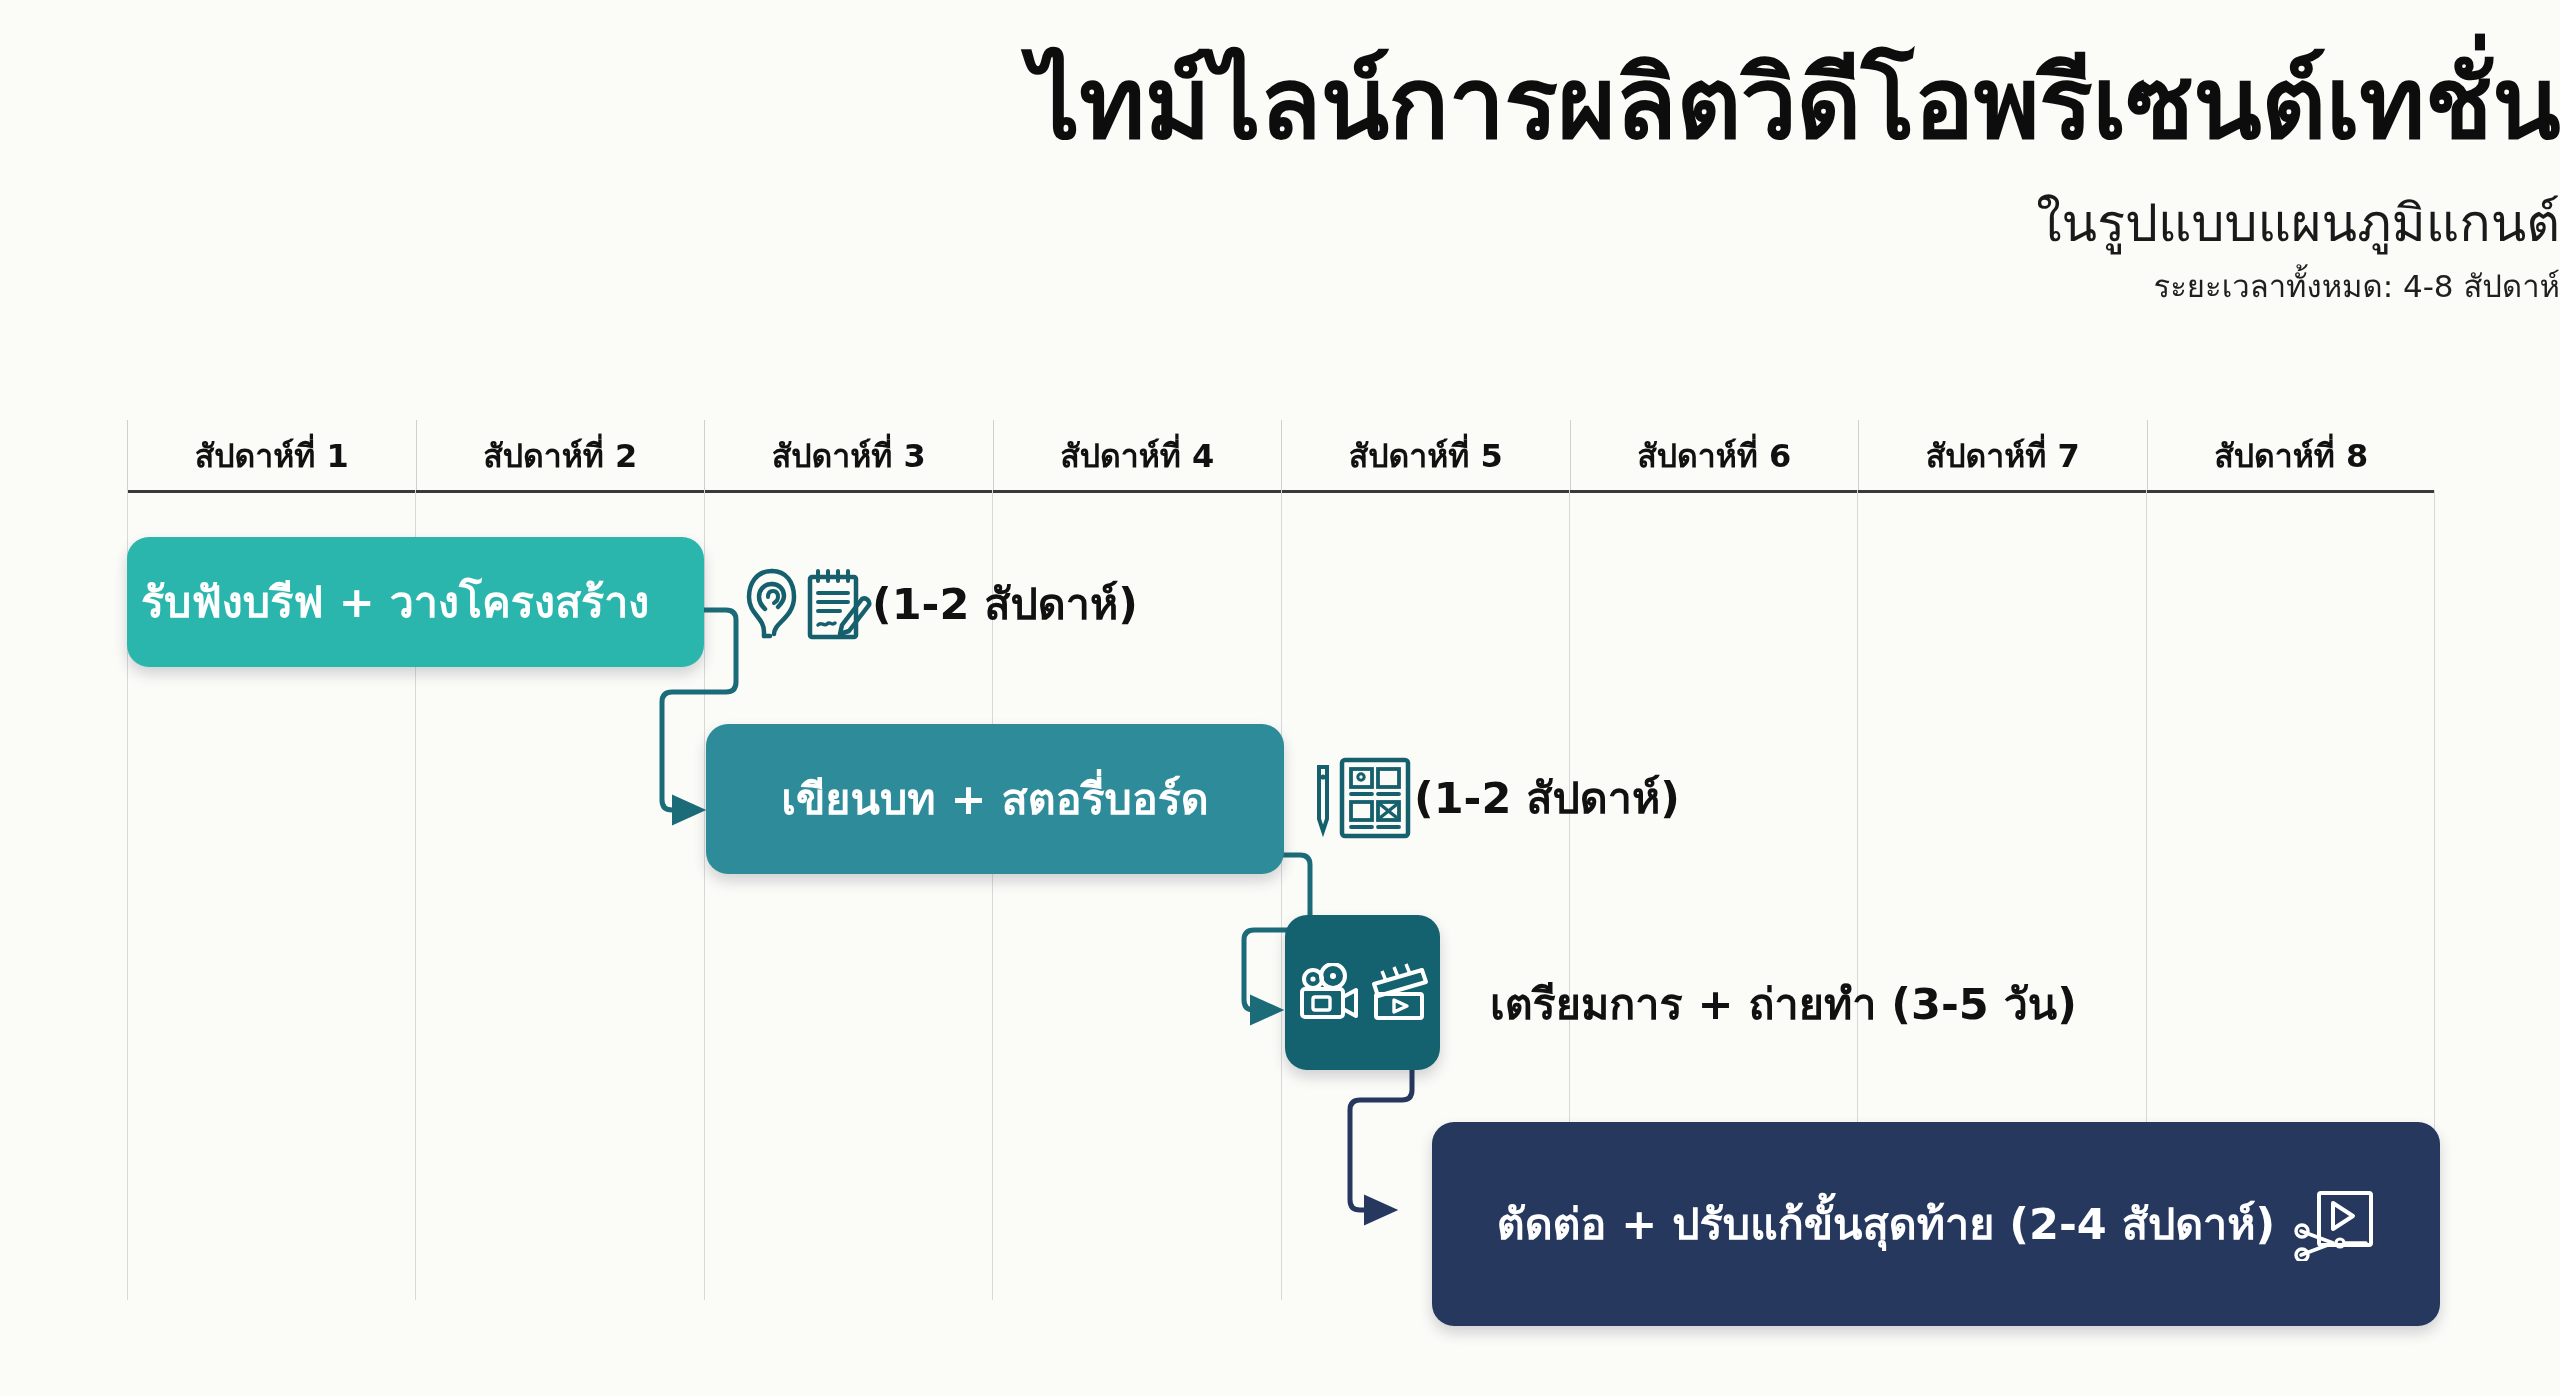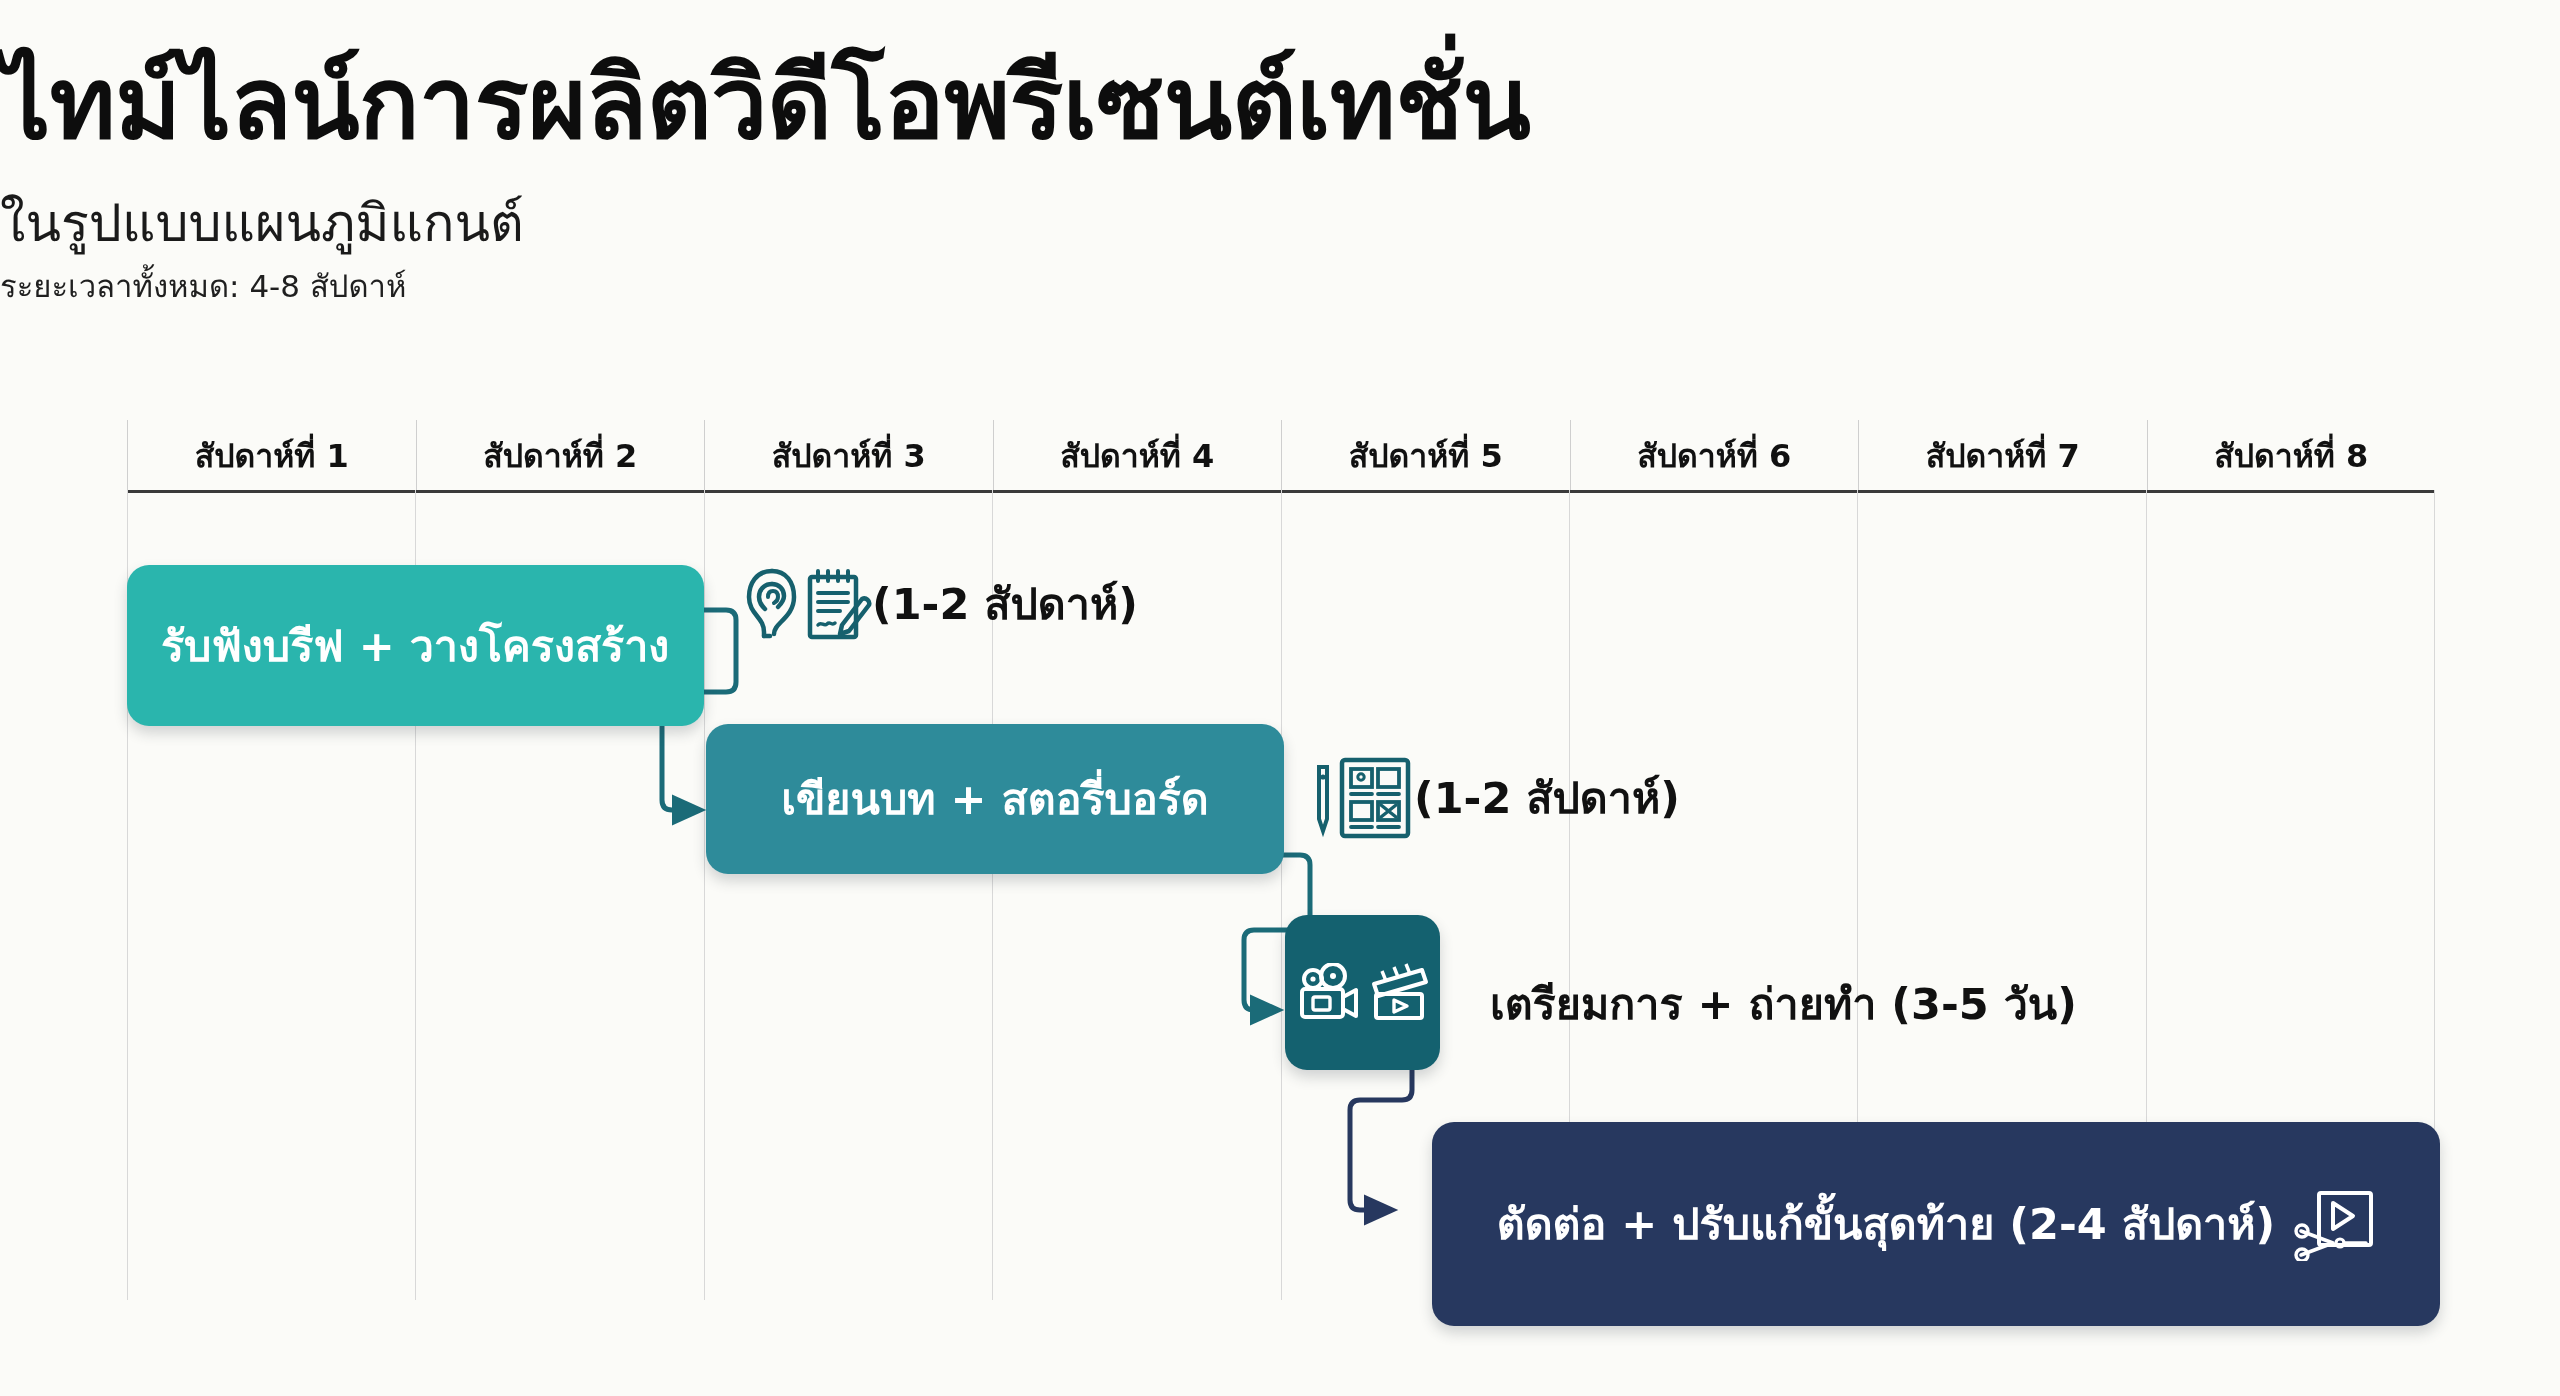--- a/index.html
+++ b/index.html
@@ -5,21 +5,21 @@
   html,body{margin:0;padding:0;}
   body{
     width:2560px;height:1396px;
     background:#fbfbf8;
     font-family:"DejaVu Sans","Liberation Sans",sans-serif;
     overflow:hidden;position:relative;
   }
   #stage{position:absolute;inset:0;}
 
   
-  .title-block{position:absolute;left:0;top:48px;width:2560px;text-align:left;}
+  .title-block{position:absolute;left:0;top:48px;width:2560px;text-align:right;}
   .main-title{
     font-size:100px;font-weight:bold;color:#0d0d0d;line-height:1.12;
     letter-spacing:-0.5px;
   }
   .sub-title{
     font-size:52px;font-weight:normal;color:#1a1a1a;line-height:1.2;
     margin-top:32px;
   }
   .sub-title2{
     font-size:31px;font-weight:normal;color:#1f1f1f;line-height:1.2;
@@ -109,21 +109,21 @@
     <path d="M 700 610 H 726 Q 736 610 736 620 V 682 Q 736 692 726 692 H 672
              Q 662 692 662 702 V 800 Q 662 810 672 810 H 700" fill="none" stroke="#1b6b78" stroke-width="5" marker-end="url(#ah)"></path>
 
     <path d="M 1278 855 H 1300 Q 1310 855 1310 865 V 920 Q 1310 930 1300 930 H 1254
              Q 1244 930 1244 940 V 1000 Q 1244 1010 1254 1010 H 1278" fill="none" stroke="#1b6b78" stroke-width="5" marker-end="url(#ah)"></path>
 
     <path d="M 1380 1010 H 1402 Q 1412 1010 1412 1020 V 1090 Q 1412 1100 1402 1100 H 1360
              Q 1350 1100 1350 1110 V 1200 Q 1350 1210 1360 1210 H 1392" fill="none" stroke="#27385f" stroke-width="5" marker-end="url(#ah2)"></path>
   </svg>
 
-  <div class="bar" style="left:127px;top:537px;width:577px;height:161px;background:#2ab5ad;padding:0 34px;margin-top:28px;">
+  <div class="bar" style="left:127px;top:537px;width:577px;height:130px;background:#2ab5ad;padding:0 14px;">
     <span class="bar-label">รับฟังบรีฟ + วางโครงสร้าง</span>
   </div>
   <div class="annot" style="left:742px;top:565px;">
     <span>
       <svg width="60" height="76" viewBox="0 0 60 76">
         <path d="M30 5 C14 5 7 18 7 31 c0 9 4 14 8 19 c4 5 7 9 7 16 v4" fill="none" stroke="#16606d" stroke-width="4.5" stroke-linecap="round"></path>
         <path d="M22 70 h6" fill="none" stroke="#16606d" stroke-width="4.5" stroke-linecap="round"></path>
         <path d="M30 5 C44 5 52 16 52 31 c0 12 -7 19 -13 25 c-4 4 -7 7 -7 12" fill="none" stroke="#16606d" stroke-width="4.5" stroke-linecap="round"></path>
         <path d="M30 18 c-8 0 -13 6 -13 13 c0 6 3 9 6 12" fill="none" stroke="#16606d" stroke-width="4.5" stroke-linecap="round"></path>
         <path d="M30 18 c7 0 12 5 12 12 c0 5 -3 8 -6 11" fill="none" stroke="#16606d" stroke-width="4.5" stroke-linecap="round"></path>

